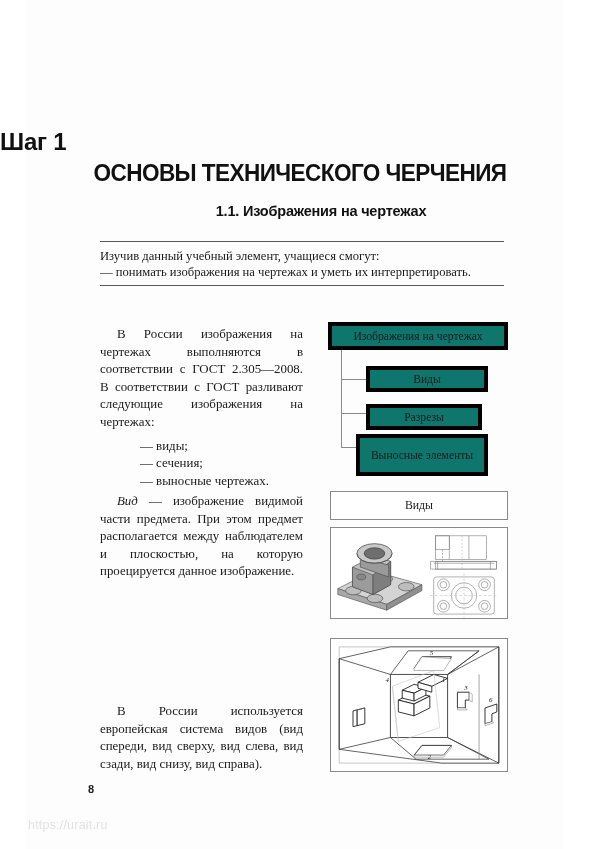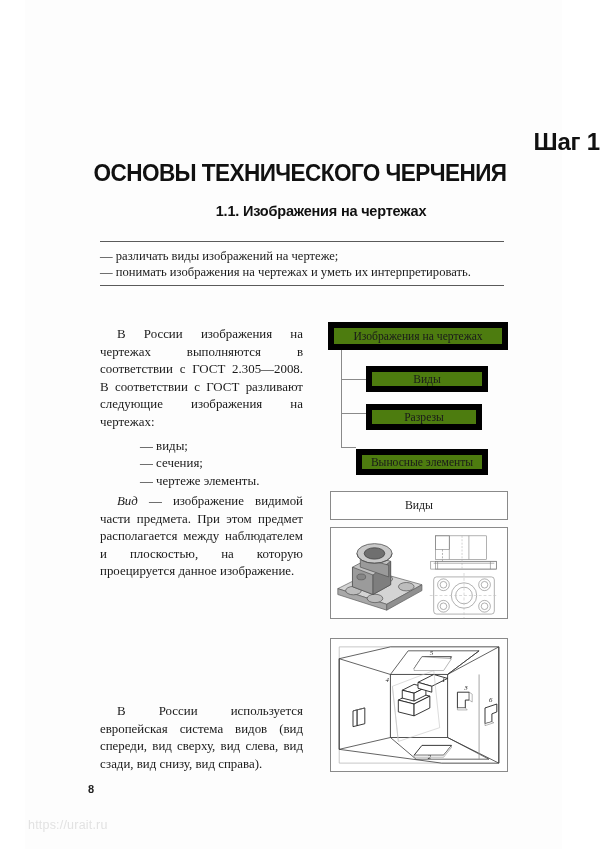--- a/index.html
+++ b/index.html
@@ -24,21 +24,21 @@
     width: 537px;
     height: 849px;
     background: #fdfdfd;
   }
 
   
   .hd-step {
     position: absolute;
     left: 0; right: 0;
     top: 128px;
-    text-align: right;
+    text-align: left;
     font-family: "Liberation Sans", "DejaVu Sans", sans-serif;
     font-weight: bold;
     font-size: 24px;
     letter-spacing: -0.2px;
     color: #111;
   }
   .hd-main {
     position: absolute;
     left: 0; right: 0;
     top: 160px;
@@ -101,33 +101,33 @@
   #flowchart {
     position: absolute;
     left: 328px;
     top: 322px;
     width: 180px;
     height: 146px;
   }
   .fc-box {
     position: absolute;
     box-sizing: border-box;
-    border: 6px solid #000000;
-    background: #4d7c0f;
+    border: 4px solid #000000;
+    background: #0f766e;
     font-size: 11.6px;
     text-align: center;
     color: #1a1a1a;
     display: flex;
     align-items: center;
     justify-content: center;
   }
   #fc-root   { left: 0px;  top: 0px;   width: 180px; height: 28px; }
   #fc-child0 { left: 38px; top: 44px;  width: 122px; height: 26px; }
   #fc-child1 { left: 38px; top: 82px;  width: 116px; height: 26px; text-align: center; }
-  #fc-child2 { left: 28px; top: 112px; width: 132px; height: 26px; margin-top: 15px; }
+  #fc-child2 { left: 28px; top: 112px; width: 132px; height: 42px; }
   .fc-trunk {
     position: absolute;
     left: 13px; top: 28px;
     width: 1px; height: 97px;
     background: #8a8a8a;
   }
   .fc-stub { position: absolute; height: 1px; background: #8a8a8a; }
   #stub0 { left: 13px; top: 57px;  width: 25px; }
   #stub1 { left: 13px; top: 91px;  width: 25px; }
   #stub2 { left: 13px; top: 125px; width: 15px; }
@@ -180,30 +180,30 @@
 </head>
 <body>
 
 <div id="page-sheet"></div>
 
 <div class="hd-step">Шаг 1</div>
 <div class="hd-main">ОСНОВЫ ТЕХНИЧЕСКОГО ЧЕРЧЕНИЯ</div>
 <div class="hd-sub">1.1. Изображения на чертежах</div>
 
 <div id="objectives">
-  <div class="line">— различать виды изображений на чертеже;</div>
+  <div class="line">Изучив данный учебный элемент, учащиеся смогут:</div>
   <div class="line">— понимать изображения на чертежах и уметь их интерпретировать.</div>
 </div>
 
 <div class="body-col" id="para-gost">
   <p class="indent">В России изображения на чертежах выполняются в соответствии с ГОСТ 2.305—2008. В соответствии с ГОСТ разливают следующие изображения на  чертежах:</p>
   <ul class="bullets">
     <li>— виды;</li>
     <li>— сечения;</li>
-    <li>— чертеже элементы.</li>
+    <li>— выносные чертежах.</li>
   </ul>
 </div>
 
 <div class="body-col" id="para-vid">
   <p class="indent"><span class="it">Вид</span><span> — изображение видимой части предмета. При этом предмет располагается между наблюдателем и плоскостью, на которую проецируется данное изображение.</span></p>
 </div>
 
 <div class="body-col" id="para-euro">
   <p class="indent">В России используется европейская система видов (вид спереди, вид сверху, вид слева, вид сзади, вид снизу, вид справа).</p>
 </div>

